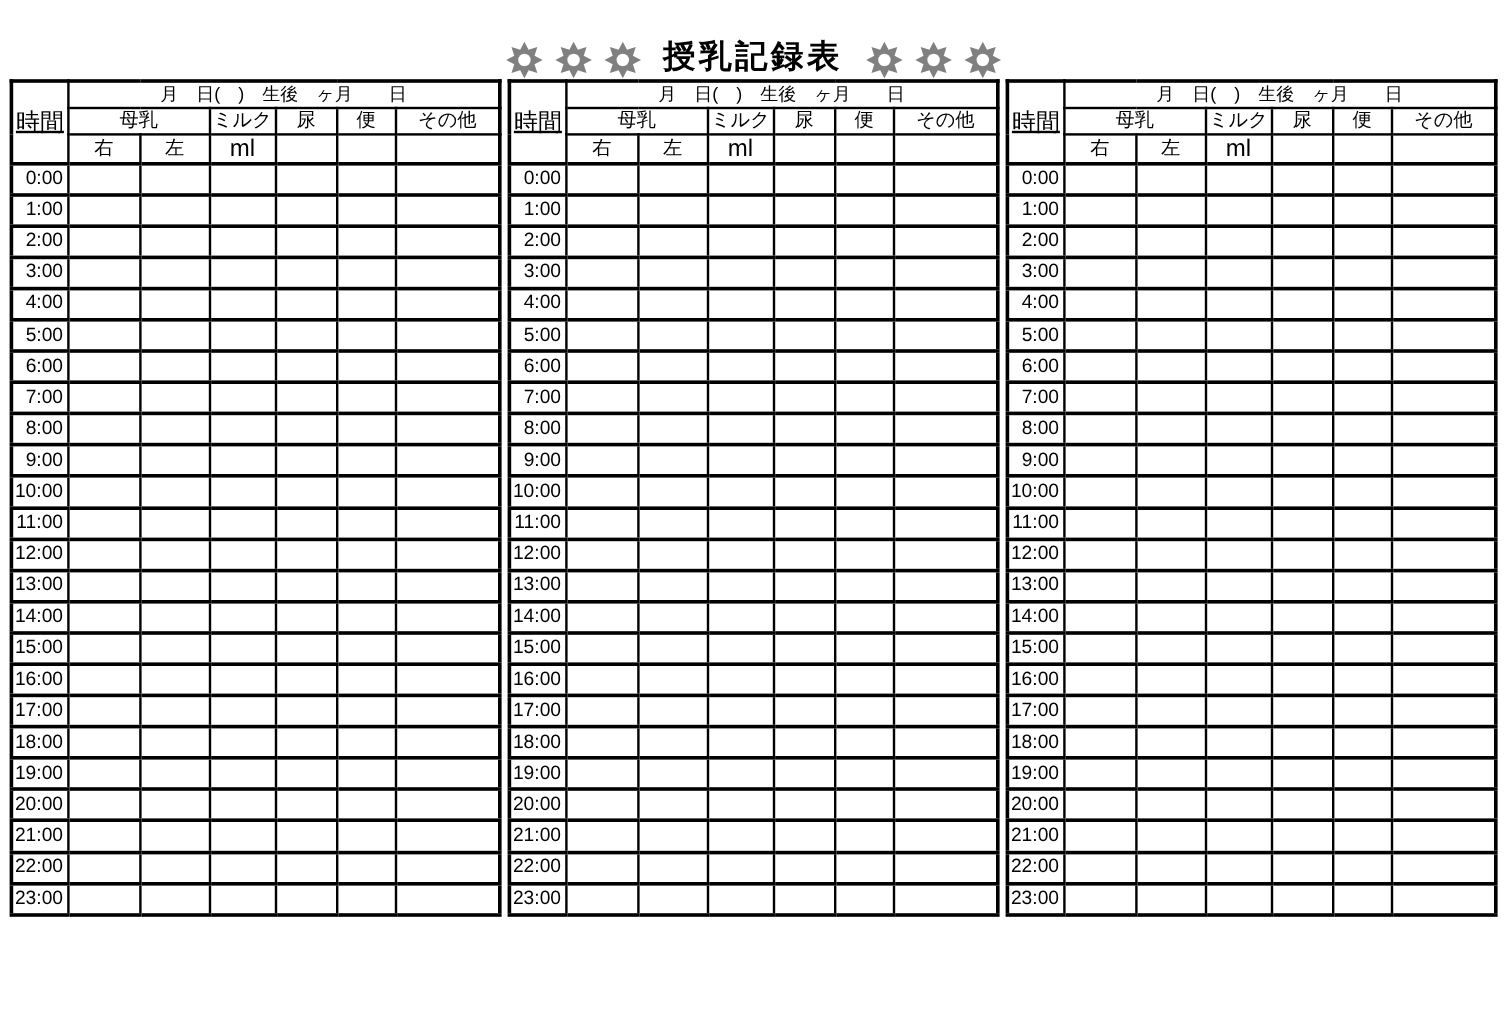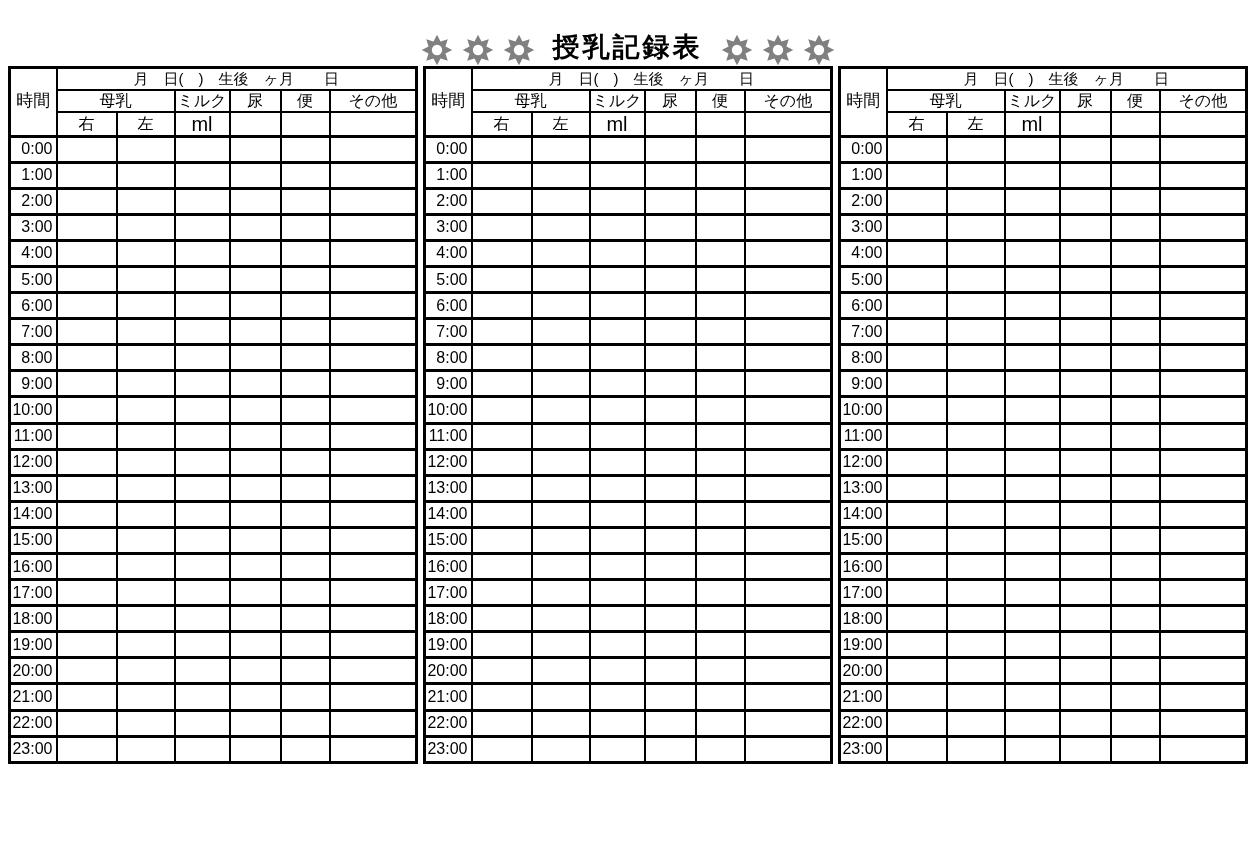--- a/index.html
+++ b/index.html
@@ -57,21 +57,21 @@
 
   th, td {
     border: 2px solid #000;
     padding: 0;
     text-align: center;
     font-weight: 400;
     white-space: nowrap;
     overflow: hidden;
   }
   thead th { font-size: 16px; height: 22px; line-height: 1.1; margin-left: 25px; }
-  th.time-head { font-size: 17px; }
+  th.time-head { font-size: 20px; text-decoration: underline; }
   th.date-head { font-size: 15px; }
   th.ml-head   { font-size: 20px; }
 
   tbody td {
     height: 26.1px;
     border-top-width: 3px;
     border-bottom-width: 3px;
     font-size: 16px;
   }
   td.time-cell {

